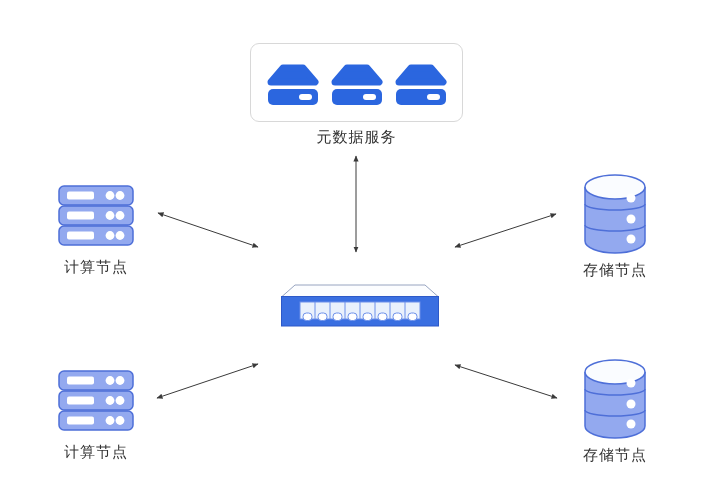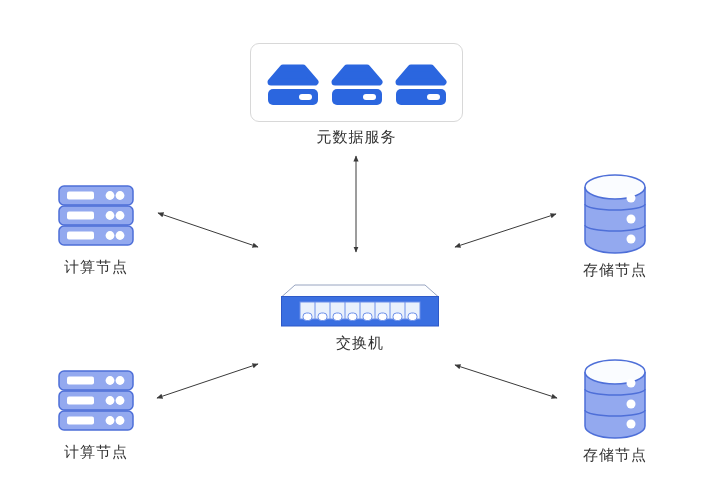--- a/index.html
+++ b/index.html
@@ -133,21 +133,20 @@
           <rect x="37" y="29" width="9" height="7.5" rx="3.4"></rect>
         <rect x="52" y="29" width="9" height="7.5" rx="3.4"></rect>
           <rect x="67" y="29" width="9" height="7.5" rx="3.4"></rect>
         <rect x="82" y="29" width="9" height="7.5" rx="3.4"></rect>
           <rect x="97" y="29" width="9" height="7.5" rx="3.4"></rect>
         <rect x="112" y="29" width="9" height="7.5" rx="3.4"></rect>
           <rect x="127" y="29" width="9" height="7.5" rx="3.4"></rect>
       </g>
     </svg>
   </div>
-  <div class="abs node-label" style="left:281px;top:334px;width:158px;">交换机</div>
 
   <svg class="abs edge-layer" width="701" height="500" viewBox="0 0 701 500">
     <defs>
       <marker id="arrow-end" markerWidth="7" markerHeight="7" refX="5.5" refY="3" orient="auto" markerUnits="userSpaceOnUse">
         <path d="M0,0.4 L6,3 L0,5.6 Z" fill="#3A3A3A"></path>
       </marker>
       <marker id="arrow-start" markerWidth="7" markerHeight="7" refX="5.5" refY="3" orient="auto-start-reverse" markerUnits="userSpaceOnUse">
         <path d="M0,0.4 L6,3 L0,5.6 Z" fill="#3A3A3A"></path>
       </marker>
     </defs>

